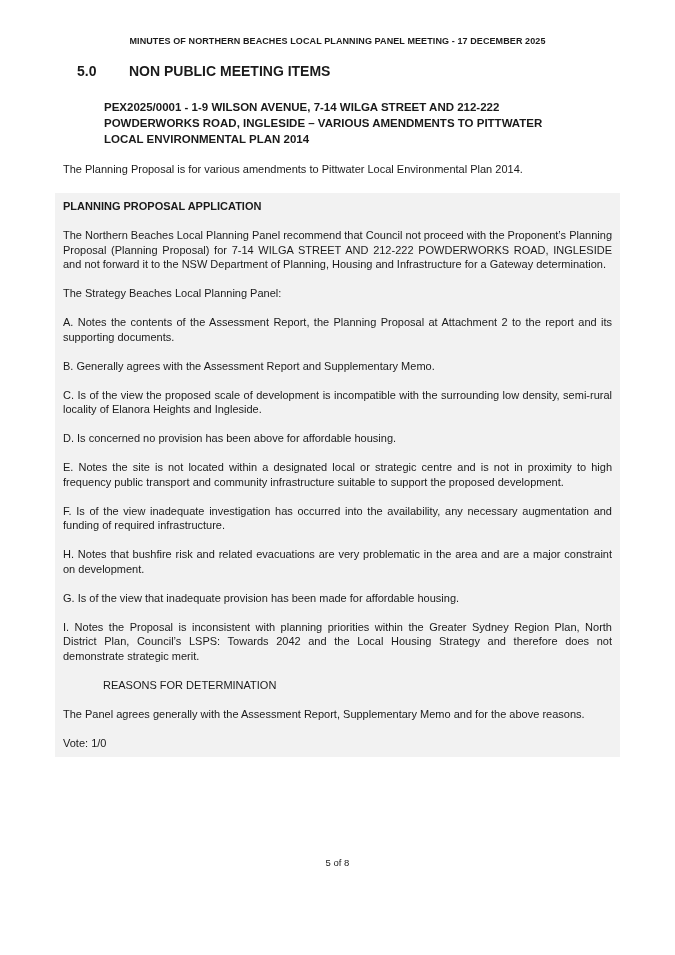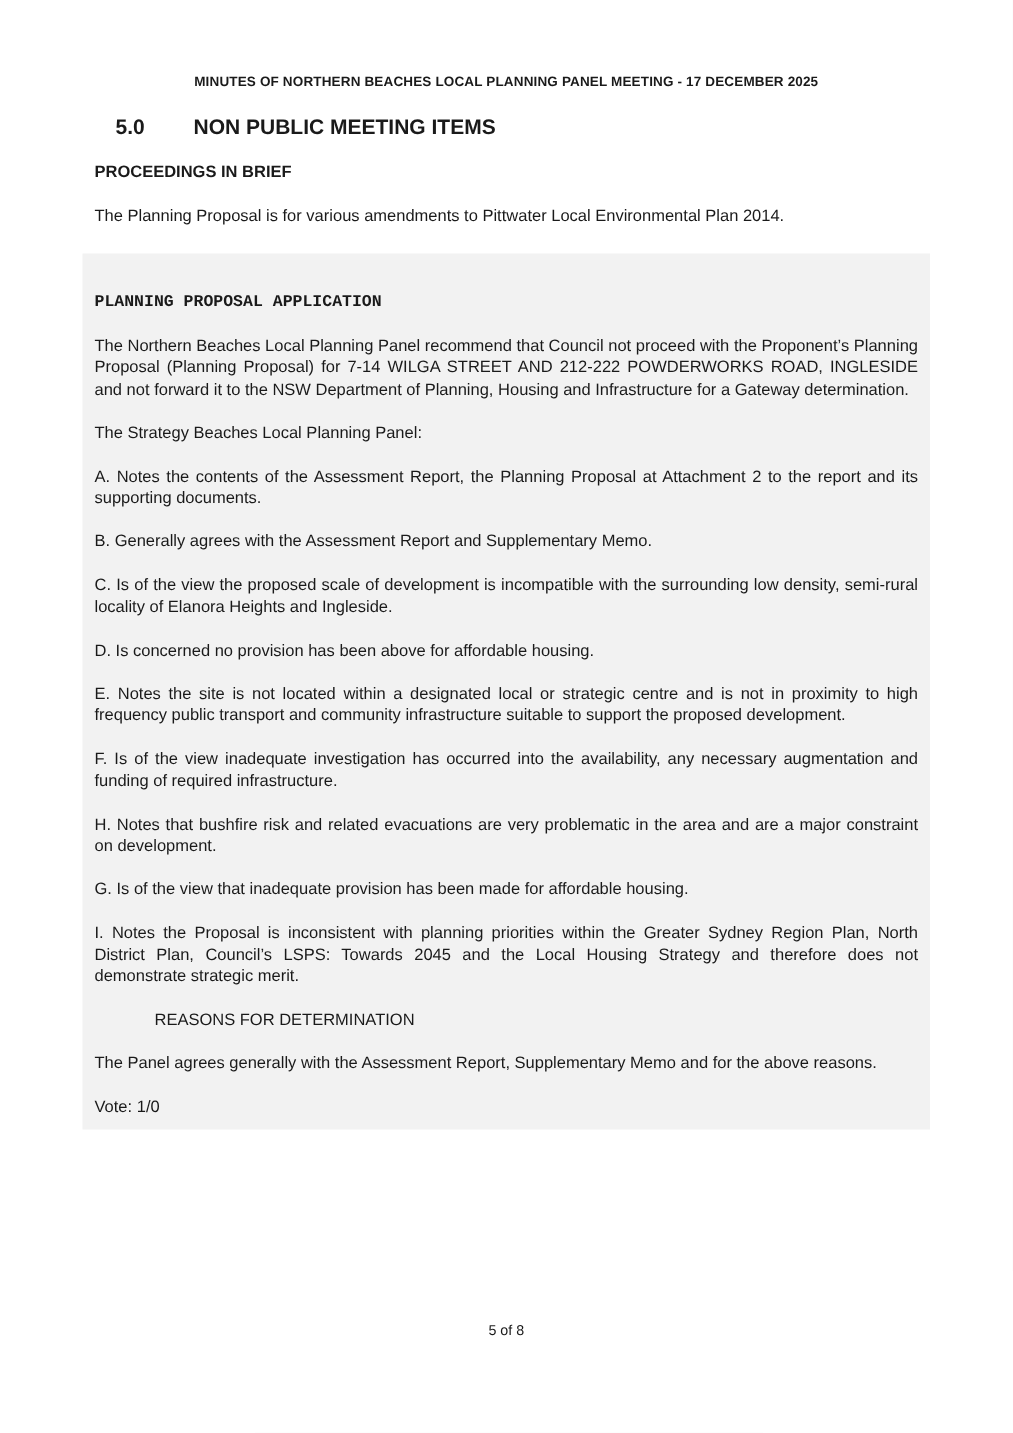--- a/index.html
+++ b/index.html
@@ -14,21 +14,21 @@
     background: #ffffff;
     overflow: hidden;
     font-family: "Liberation Sans", sans-serif;
     color: #1a1a1a;
     box-sizing: border-box;
   }
   .content {
     position: absolute;
     left: 63px;
     right: 63px;
-    top: 13px;
+    top: 0;
   }
   .doc-header {
     padding-top: 36px;
     text-align: center;
     font-size: 9px;
     font-weight: bold;
     letter-spacing: 0.1px;
     white-space: nowrap;
   }
   .section-heading {
@@ -70,69 +70,68 @@
     text-align: justify;
   }
   .determination-box {
     margin-top: 17px;
     margin-left: -8px;
     margin-right: -8px;
     padding: 6px 8px 7px 8px;
     background: #f2f2f2;
   }
   .determination-box .sub-heading {
-    margin-top: 20px;
-    font-family: Liberation Mono, monospace;
+    margin-top: 0;
   }
   .doc-footer {
     position: absolute;
-    top: 882px;
+    top: 857px;
     left: 0;
     width: 675px;
     text-align: center;
     font-size: 9.5px;
     color: #1a1a1a;
   }
 </style>
 </head>
 <body>
 
 <div class="page">
   <div class="content">
 
     <div class="doc-header">MINUTES OF NORTHERN BEACHES LOCAL PLANNING PANEL MEETING - 17 DECEMBER 2025</div>
 
     <div class="section-heading">
       <span class="sec-num">5.0</span>
       <span class="sec-title">NON PUBLIC MEETING ITEMS</span>
     </div>
 
+    <div class="item-heading">PEX2025/0001 - 1-9 WILSON AVENUE, 7-14 WILGA STREET AND 212-222 POWDERWORKS ROAD, INGLESIDE – VARIOUS AMENDMENTS TO PITTWATER LOCAL ENVIRONMENTAL PLAN 2014</div>
 
-    <div class="sub-heading">PROCEEDINGS IN BRIEF</div>
 
     <p class="para">The Planning Proposal is for various amendments to Pittwater Local Environmental Plan 2014.</p>
 
     <div class="determination-box">
 
       <div class="sub-heading">PLANNING PROPOSAL APPLICATION</div>
 
       <p class="para">The Northern Beaches Local Planning Panel recommend that Council not proceed with the Proponent’s Planning Proposal (Planning Proposal) for 7-14 WILGA STREET AND 212-222 POWDERWORKS ROAD, INGLESIDE and not forward it to the NSW Department of Planning, Housing and Infrastructure for a Gateway determination.</p>
 
       <p class="para">The Strategy Beaches Local Planning Panel:</p>
 
       <div>
           <p class="para">A. Notes the contents of the Assessment Report, the Planning Proposal at Attachment 2 to the report and its supporting documents.</p>
           <p class="para">B. Generally agrees with the Assessment Report and Supplementary Memo.</p>
           <p class="para">C. Is of the view the proposed scale of development is incompatible with the surrounding low density, semi-rural locality of Elanora Heights and Ingleside.</p>
           <p class="para">D. Is concerned no provision has been above for affordable housing.</p>
           <p class="para">E. Notes the site is not located within a designated local or strategic centre and is not in proximity to high frequency public transport and community infrastructure suitable to support the proposed development.</p>
           <p class="para">F. Is of the view inadequate investigation has occurred into the availability, any necessary augmentation and funding of required infrastructure.</p>
           <p class="para">H. Notes that bushfire risk and related evacuations are very problematic in the area and are a major constraint on development.</p>
           <p class="para">G. Is of the view that inadequate provision has been made for affordable housing.</p>
-          <p class="para">I. Notes the Proposal is inconsistent with planning priorities within the Greater Sydney Region Plan, North District Plan, Council’s LSPS: Towards 2045 and the Local Housing Strategy and therefore does not demonstrate strategic merit.</p>
+          <p class="para">I. Notes the Proposal is inconsistent with planning priorities within the Greater Sydney Region Plan, North District Plan, Council’s LSPS: Towards 2042 and the Local Housing Strategy and therefore does not demonstrate strategic merit.</p>
         </div>
 
       <div class="plain-heading">REASONS FOR DETERMINATION</div>
 
       <p class="para">The Panel agrees generally with the Assessment Report, Supplementary Memo and for the above reasons.</p>
 
       <p class="para">Vote: 1/0</p>
 
     </div>
 

